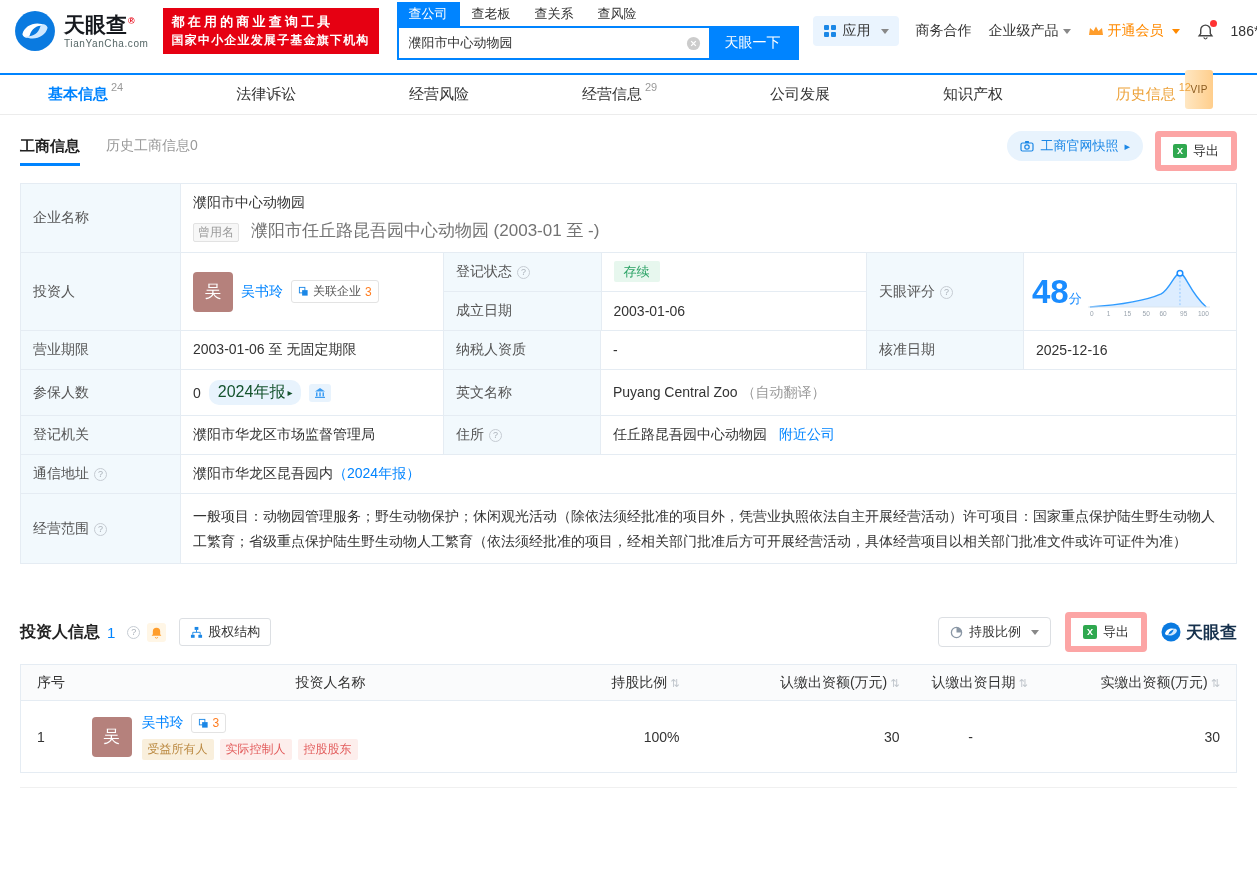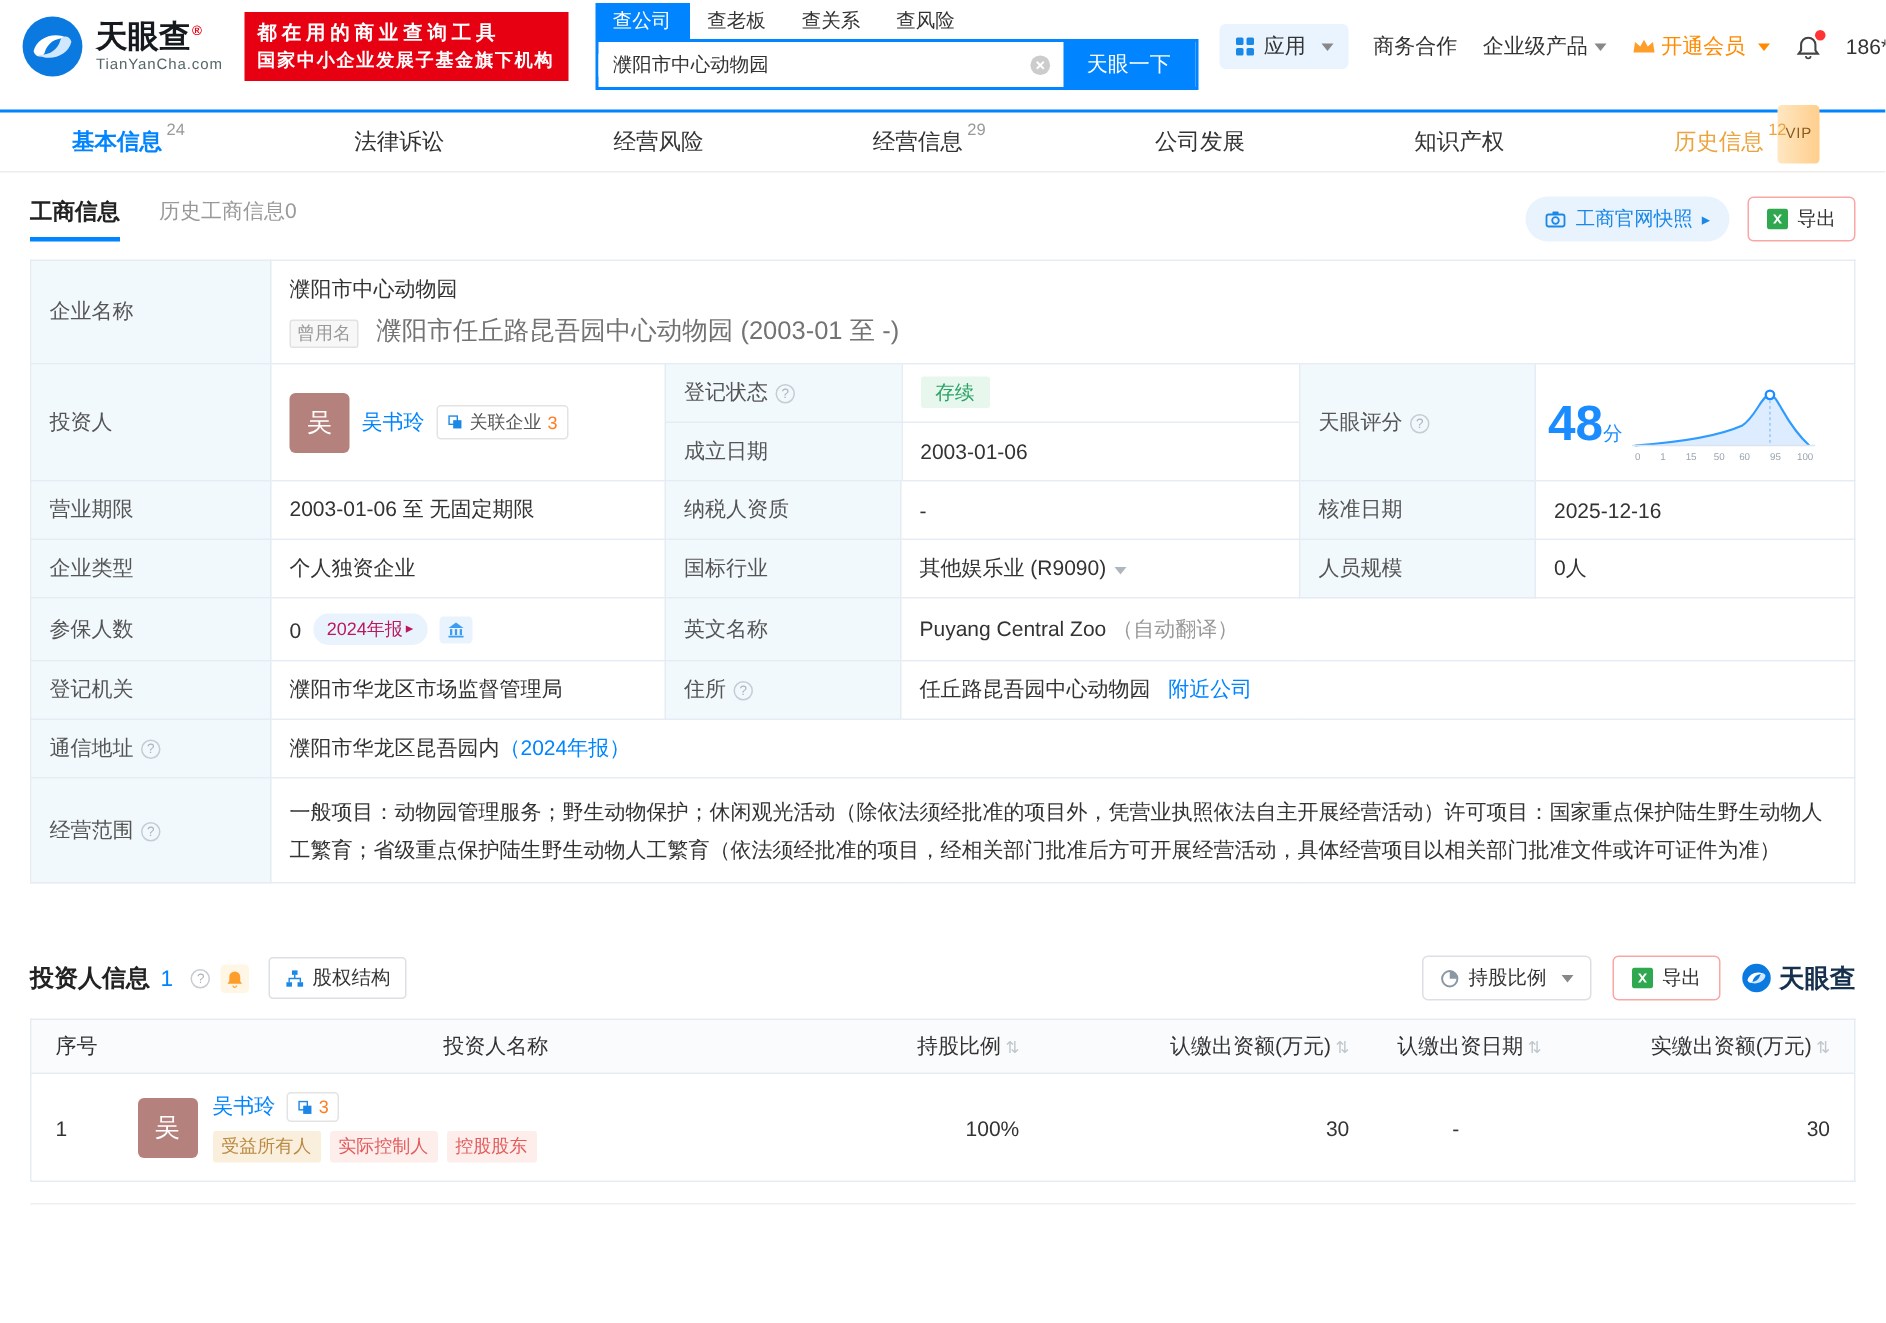--- a/index.html
+++ b/index.html
@@ -47,21 +47,21 @@
 
   
   .content{padding:0 20px}
   .section-head{margin-top:16px;display:flex;justify-content:space-between;align-items:center}
   .sub-tabs{display:flex;gap:26px}
   .subtab{font-size:14px;color:#999;cursor:pointer;padding-bottom:7px}
   .subtab.active{font-size:15px;font-weight:bold;color:#222;border-bottom:3px solid #0084ff}
   .head-actions{display:flex;align-items:flex-start;gap:12px}
   .snapshot-btn{display:flex;align-items:center;gap:6px;background:#e8f3fd;color:#1b87e6;border-radius:16px;padding:6px 13px;font-size:13px}
   .snapshot-btn::after{content:"▸";font-size:11px}
-  .export-btn{display:flex;align-items:center;gap:6px;border:1px solid #fca5a5;border-radius:4px;padding:5px 12px;font-size:13px;color:#333;background:#fff}
+  .export-btn{display:flex;align-items:center;gap:6px;border:6px solid #fca5a5;border-radius:4px;padding:5px 12px;font-size:13px;color:#333;background:#fff}
 
   
   .info-table{border-collapse:collapse;table-layout:fixed;width:100%;margin-top:12px;font-size:14px}
   .info-table td{border:1px solid #e5ecf3;padding:10px 12px;color:#333;vertical-align:middle;word-break:break-all}
   .info-table td.lbl{background:#f2f9fd;color:#555;word-break:keep-all}
   .co-name{margin-bottom:7px}
   .former-tag{display:inline-block;border:1px solid #e2e2e2;background:#f7f7f7;color:#999;font-size:12px;padding:0 4px;border-radius:2px;margin-right:8px}
   .former-name{color:#737373;font-size:17px}
   .inv-flex{display:flex;align-items:center;gap:8px}
   .avatar{width:40px;height:40px;border-radius:4px;background:#b5817c;color:#fff;font-size:17px;display:flex;align-items:center;justify-content:center;flex:0 0 40px;cursor:pointer}
@@ -74,21 +74,21 @@
   .nested tr:first-child td{border-bottom:1px solid #e5ecf3}
   .nested td.nl{width:157px;background:#f2f9fd;border-right:1px solid #e5ecf3;color:#555}
   .badge-green{background:#e7f7ee;color:#2ba265;padding:3px 10px;border-radius:2px;font-size:13px}
   .score-cell{padding:4px 8px !important}
   .score-flex{display:flex;align-items:center;gap:6px}
   .score-num{color:#1a8cff;white-space:nowrap}
   .score-big{font-size:33px;font-weight:bold}
   .score-unit{font-size:13px}
   .sel-caret{display:inline-block;width:0;height:0;border-left:4px solid transparent;border-right:4px solid transparent;border-top:5px solid #b0b6bd;margin-left:6px}
   .insured{display:flex;align-items:center;gap:8px}
-  .report-chip{display:inline-flex;align-items:center;gap:2px;background:#e8f3fd;color:#be185d;border-radius:10px;font-size:12px;padding:2px 9px;cursor:pointer}
+  .report-chip{display:inline-flex;align-items:center;gap:2px;background:#e8f3fd;color:#14532d;border-radius:10px;font-size:16px;padding:2px 9px;cursor:pointer}
   .report-chip::after{content:"▸";font-size:10px}
   .building-chip{display:inline-flex;background:#e8f3fd;border-radius:3px;padding:3px 5px;cursor:pointer}
   .gray{color:#999}
   .val-link{color:#0084ff;margin-left:8px;cursor:pointer}
   .scope-text{line-height:1.75}
 
   
   .inv-section{margin-top:48px}
   .inv-head{display:flex;justify-content:space-between;align-items:center}
   .inv-title-wrap{display:flex;align-items:center;gap:7px}
@@ -322,28 +322,20 @@
 
       <tr>
         <td class="lbl">营业期限</td>
         <td>2003-01-06 至 无固定期限</td>
         <td class="lbl">纳税人资质</td>
         <td>-</td>
         <td class="lbl">核准日期</td>
         <td>2025-12-16</td>
       </tr>
 
-      <tr>
-        <td class="lbl">企业类型</td>
-        <td>个人独资企业</td>
-        <td class="lbl">国标行业</td>
-        <td><span>其他娱乐业 (R9090)</span><span class="sel-caret"></span></td>
-        <td class="lbl">人员规模</td>
-        <td>0人</td>
-      </tr>
 
       <tr>
         <td class="lbl">参保人数</td>
         <td>
           <div class="insured">
             <span>0</span>
             <span class="report-chip">
                 <span>2024年报</span>
               </span>
             <span class="building-chip">

